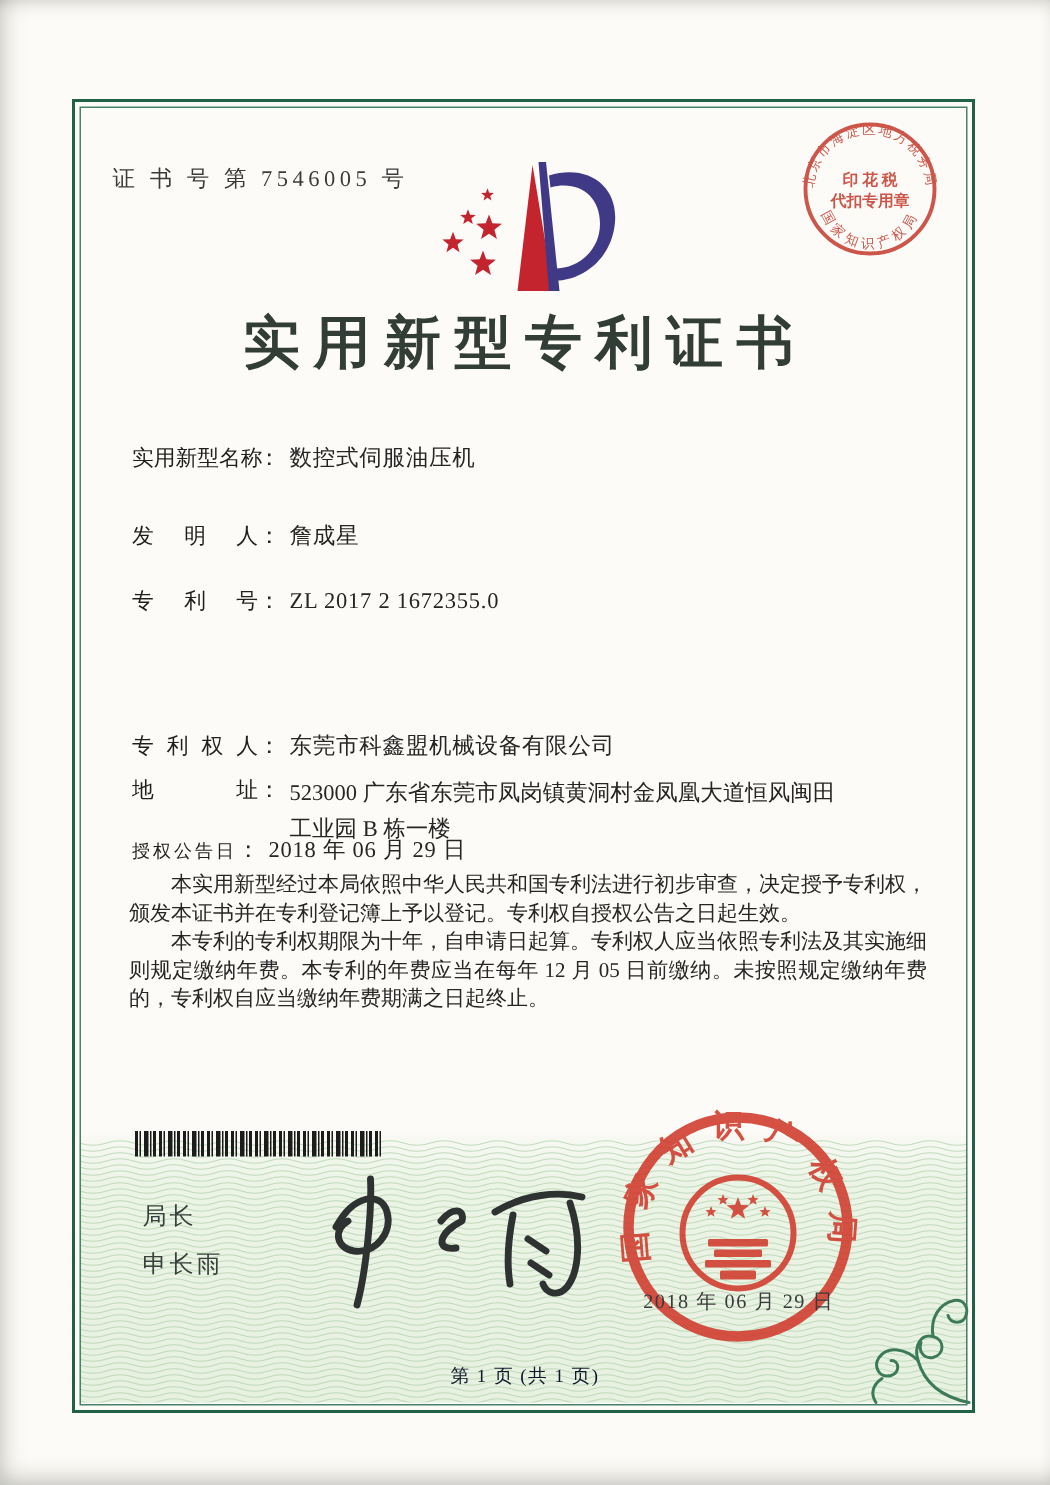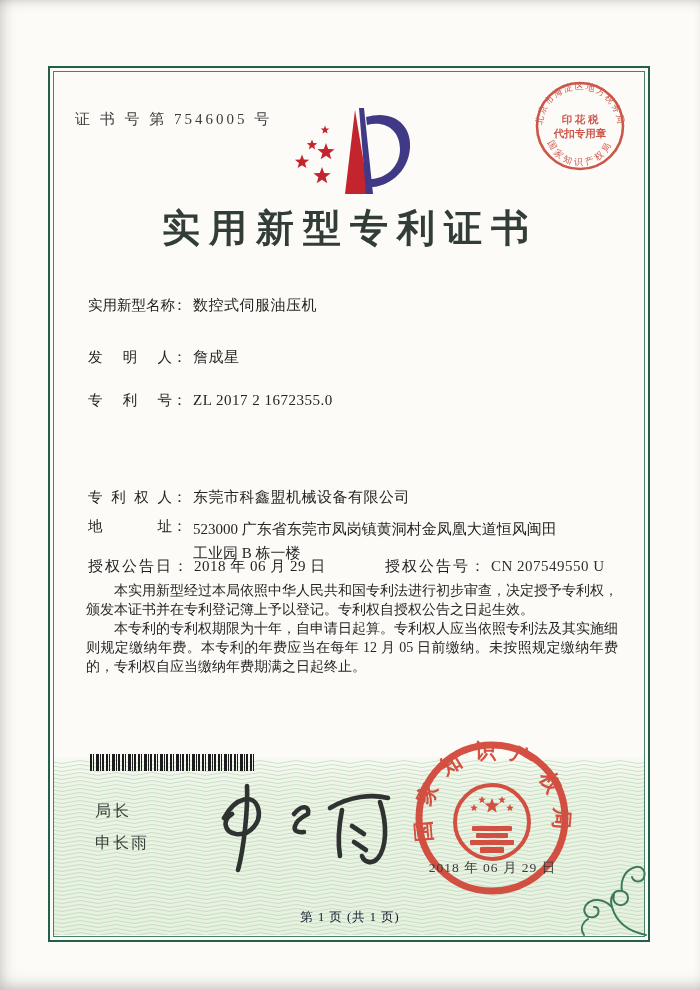--- a/index.html
+++ b/index.html
@@ -43,21 +43,21 @@
     display:inline-block;width:84px;vertical-align:top;
     text-align:justify;text-align-last:justify;font-size:14.5px;color:#1f1f1f;
   }
   .fcolon{display:inline-block;margin-right:6px;}
   .fvalue{letter-spacing:.5px;}
   .r-name{top:296px}.r-inventor{top:348px}.r-patno{top:391px}
   .r-filing{top:433px}.r-patentee{top:488px}.r-addr{top:517px}
   .addr-wrap{display:inline-block;vertical-align:top;white-space:normal;width:420px;line-height:24px;}
   .r-grant{top:557px}
   .grant2{position:absolute;left:385px;top:557px;z-index:2;font-size:15px;white-space:nowrap;}
-  .glabel{letter-spacing:2px;color:#1f1f1f;font-size:15px;}
+  .glabel{letter-spacing:2px;color:#1f1f1f;font-size:12px;}
   
   .body-text{
     position:absolute;left:86px;top:581px;width:532px;z-index:2;
     font-size:14px;line-height:19px;color:#262626;text-align:justify;
   }
   .body-text p{margin:0;text-indent:2em;}
   
   .band{
     position:absolute;left:53px;top:757px;width:592px;height:178px;z-index:1;
     background:linear-gradient(180deg,rgba(234,243,229,.25) 0,#ecf4e6 18%,#e7f1e0 100%);
@@ -169,23 +169,20 @@
   </div>
   <div class="frow r-patentee">
     <span class="flabel">专利权人</span><span class="fcolon">：</span><span class="fvalue">东莞市科鑫盟机械设备有限公司</span>
   </div>
   <div class="frow r-addr">
     <span class="flabel">地址</span><span class="fcolon">：</span><span class="addr-wrap"><span>523000 广东省东莞市凤岗镇黄洞村金凤凰大道恒风闽田</span><br><span>工业园 B 栋一楼</span></span>
   </div>
   <div class="frow r-grant">
     <span class="glabel">授权公告日</span><span class="fcolon">：</span><span class="fvalue">2018 年 06 月 29 日</span>
   </div>
-  <div class="grant2">
-    <span class="glabel">授权公告号</span><span class="fcolon">：</span><span class="fvalue">CN 207549550 U</span>
-  </div>
 
   <div class="body-text">
     <p>本实用新型经过本局依照中华人民共和国专利法进行初步审查，决定授予专利权，颁发本证书并在专利登记簿上予以登记。专利权自授权公告之日起生效。</p>
     <p>本专利的专利权期限为十年，自申请日起算。专利权人应当依照专利法及其实施细则规定缴纳年费。本专利的年费应当在每年 12 月 05 日前缴纳。未按照规定缴纳年费的，专利权自应当缴纳年费期满之日起终止。</p>
   </div>
 
   <div class="barcode" id="barcode"><span style="width: 2px; margin-right: 1px;"></span><span style="width: 1px; margin-right: 2px;"></span><span style="width: 3px; margin-right: 1px;"></span><span style="width: 1px; margin-right: 1px;"></span><span style="width: 2px; margin-right: 2px;"></span><span style="width: 2px; margin-right: 1px;"></span><span style="width: 1px; margin-right: 2px;"></span><span style="width: 3px; margin-right: 1px;"></span><span style="width: 1px; margin-right: 1px;"></span><span style="width: 2px; margin-right: 2px;"></span><span style="width: 2px; margin-right: 1px;"></span><span style="width: 1px; margin-right: 2px;"></span><span style="width: 3px; margin-right: 1px;"></span><span style="width: 1px; margin-right: 1px;"></span><span style="width: 2px; margin-right: 2px;"></span><span style="width: 2px; margin-right: 1px;"></span><span style="width: 1px; margin-right: 2px;"></span><span style="width: 3px; margin-right: 1px;"></span><span style="width: 1px; margin-right: 1px;"></span><span style="width: 2px; margin-right: 2px;"></span><span style="width: 2px; margin-right: 1px;"></span><span style="width: 1px; margin-right: 2px;"></span><span style="width: 3px; margin-right: 1px;"></span><span style="width: 1px; margin-right: 1px;"></span><span style="width: 2px; margin-right: 2px;"></span><span style="width: 2px; margin-right: 1px;"></span><span style="width: 1px; margin-right: 2px;"></span><span style="width: 3px; margin-right: 1px;"></span><span style="width: 1px; margin-right: 1px;"></span><span style="width: 2px; margin-right: 2px;"></span><span style="width: 2px; margin-right: 1px;"></span><span style="width: 1px; margin-right: 2px;"></span><span style="width: 3px; margin-right: 1px;"></span><span style="width: 1px; margin-right: 1px;"></span><span style="width: 2px; margin-right: 2px;"></span><span style="width: 2px; margin-right: 1px;"></span><span style="width: 1px; margin-right: 2px;"></span><span style="width: 3px; margin-right: 1px;"></span><span style="width: 1px; margin-right: 1px;"></span><span style="width: 2px; margin-right: 2px;"></span><span style="width: 2px; margin-right: 1px;"></span><span style="width: 1px; margin-right: 2px;"></span><span style="width: 3px; margin-right: 1px;"></span><span style="width: 1px; margin-right: 1px;"></span><span style="width: 2px; margin-right: 2px;"></span><span style="width: 2px; margin-right: 1px;"></span><span style="width: 1px; margin-right: 2px;"></span><span style="width: 3px; margin-right: 1px;"></span><span style="width: 1px; margin-right: 1px;"></span><span style="width: 2px; margin-right: 2px;"></span><span style="width: 2px; margin-right: 1px;"></span><span style="width: 1px; margin-right: 2px;"></span></div>
 
   <div class="signer signer-title">局长</div>
   <div class="signer signer-name">申长雨</div>

